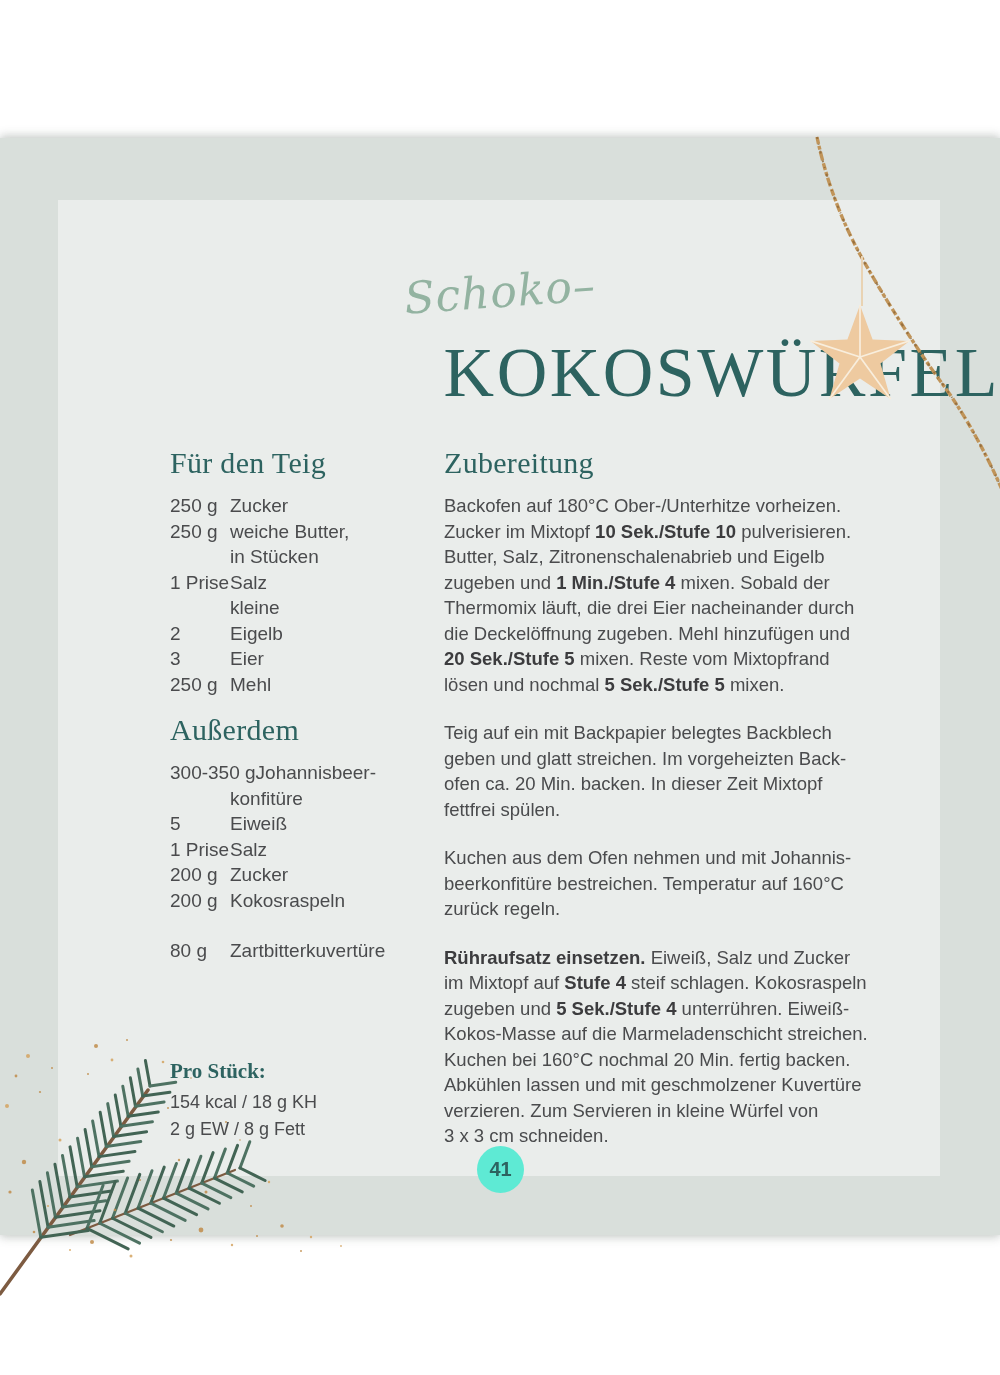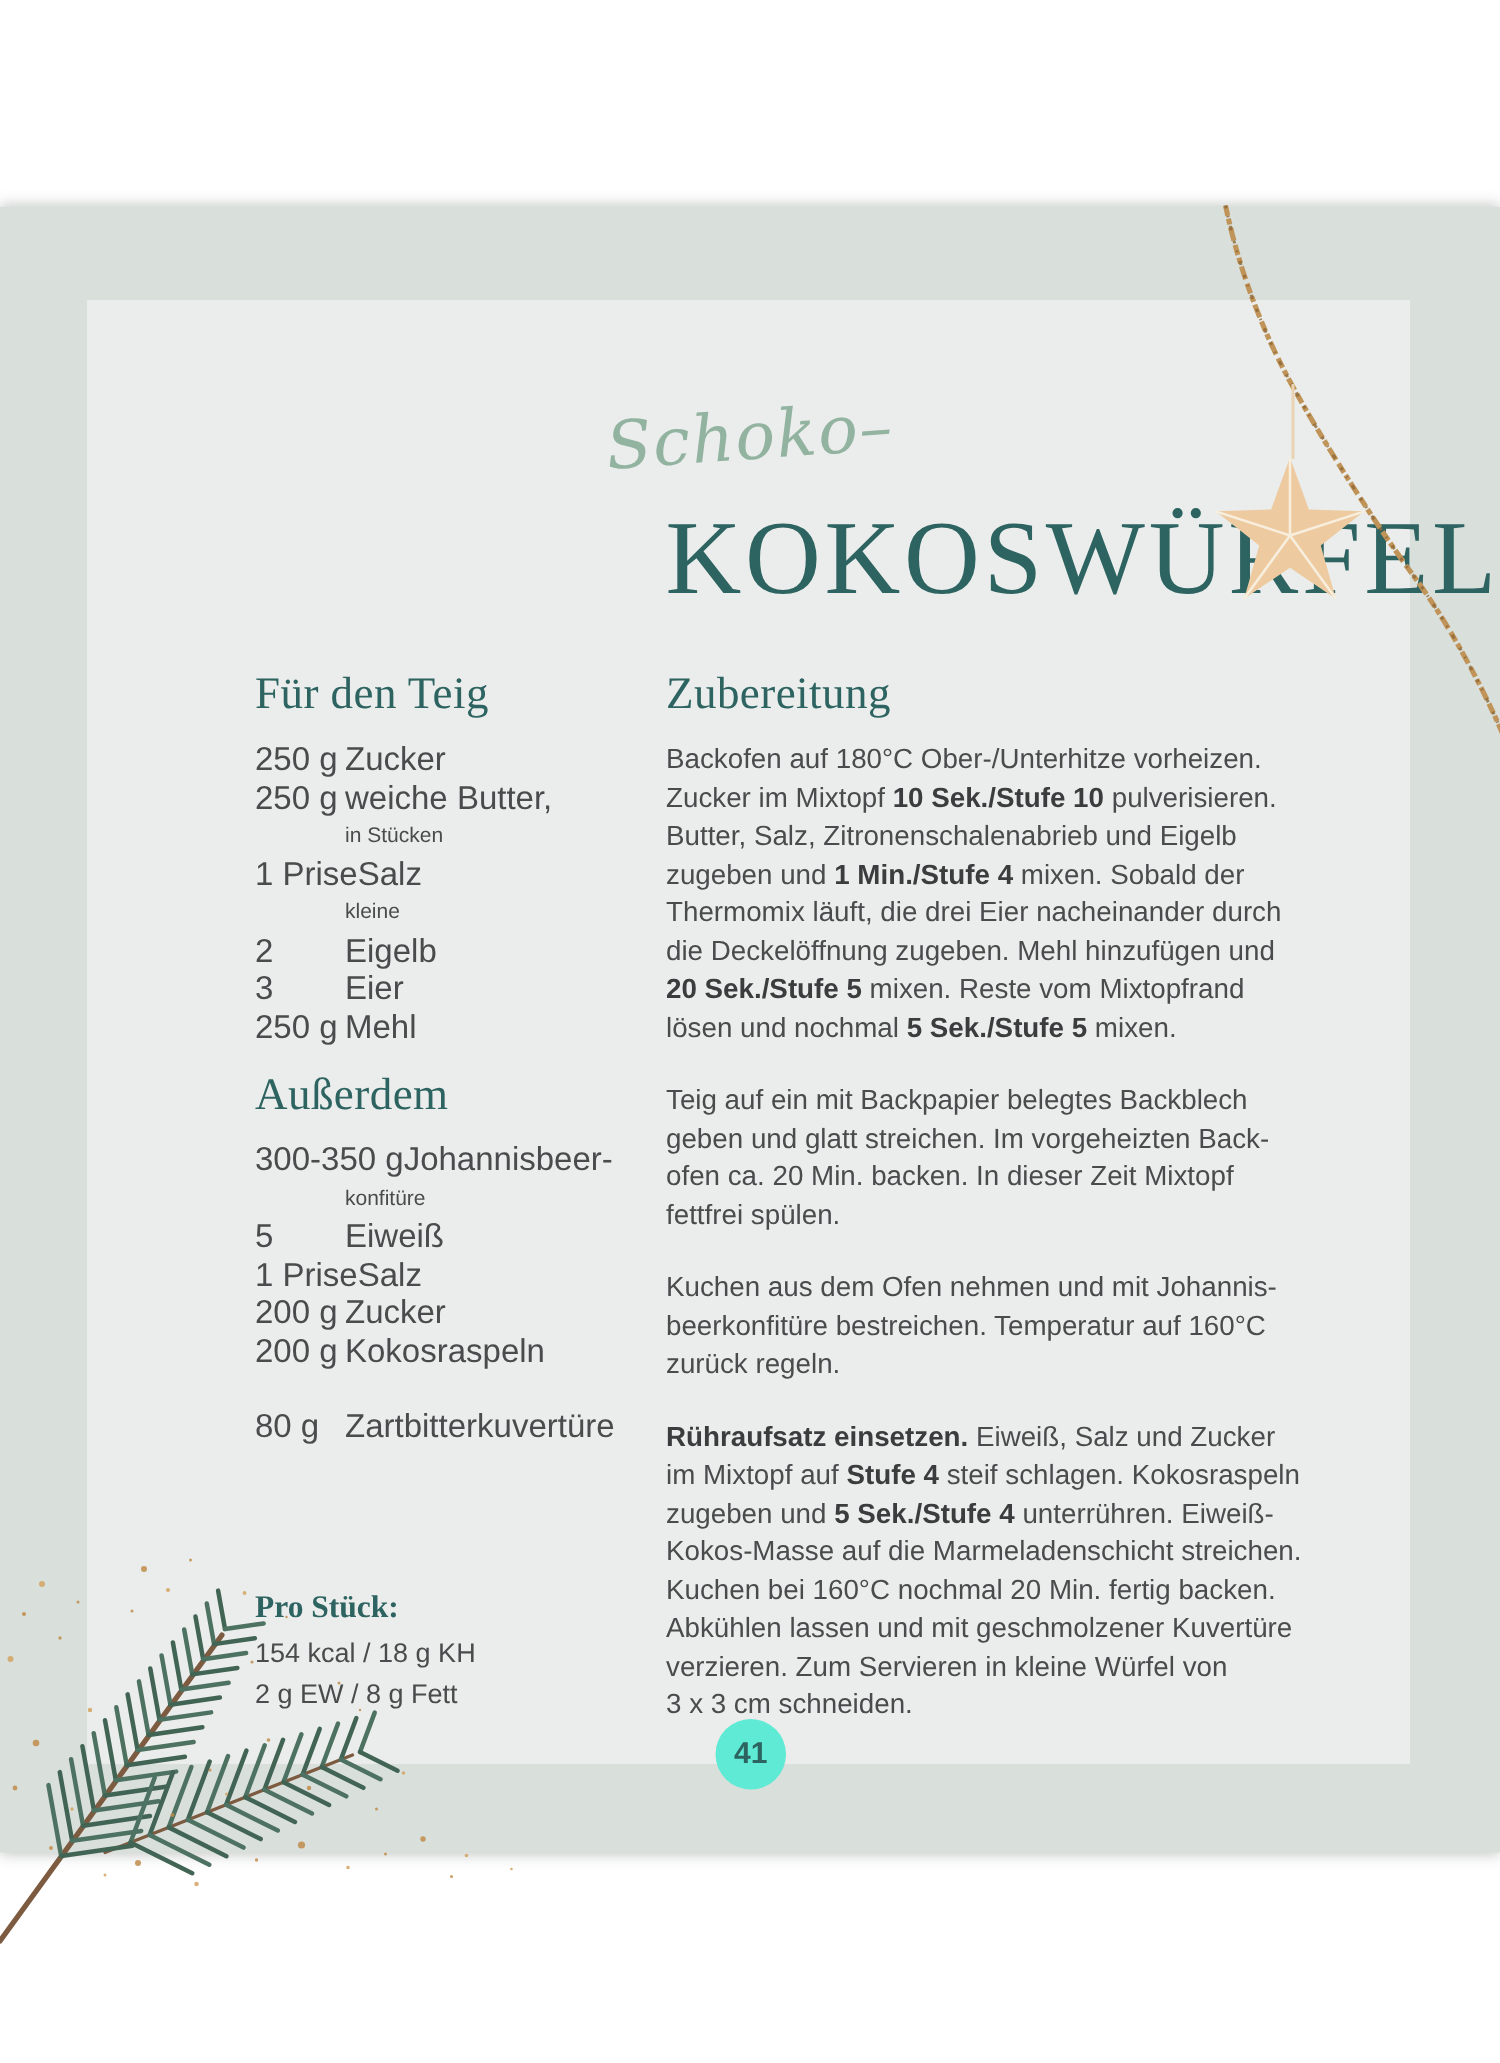--- a/index.html
+++ b/index.html
@@ -35,24 +35,24 @@
     letter-spacing:2.5px;margin:0;
   }
   .left-col{position:absolute;left:170px;top:446px;width:280px;z-index:4}
   .right-col{position:absolute;left:444px;top:446px;width:490px;z-index:4}
   h2.sec-h{
     font:400 30px/34px "Liberation Serif",serif;
     color:var(--teal,#2d6360);
     margin:0 0 13px;letter-spacing:.3px;
   }
   h2.sec-h.mt{margin-top:16px}
-  .ing-row{display:flex;line-height:25.5px;font-size:22px;white-space:nowrap}
+  .ing-row{display:flex;line-height:25.5px;font-size:19px;white-space:nowrap}
   .ing-row.gap{margin-top:25px}
   .amt{flex:0 0 auto;min-width:60px}
-  .ing-cont{padding-left:60px;line-height:25.5px;font-size:14px;white-space:nowrap}
+  .ing-cont{padding-left:60px;line-height:25.5px;font-size:19px;white-space:nowrap}
   .prep p{margin:0 0 23px;line-height:25.5px;font-size:18.5px;white-space:nowrap}
   .prep b{font-weight:bold;color:var(--bold_text,#3c3c3e)}
   .nutrition{position:absolute;left:170px;top:1058px;z-index:4}
   .nut-h{
     font:700 21px/26px "Liberation Serif",serif;
     color:var(--teal,#2d6360);margin-bottom:5px;
   }
   .nut-l{font-size:18px;line-height:27px}
   .page-circle{
     position:absolute;left:477px;top:1146px;width:47px;height:47px;border-radius:50%;

